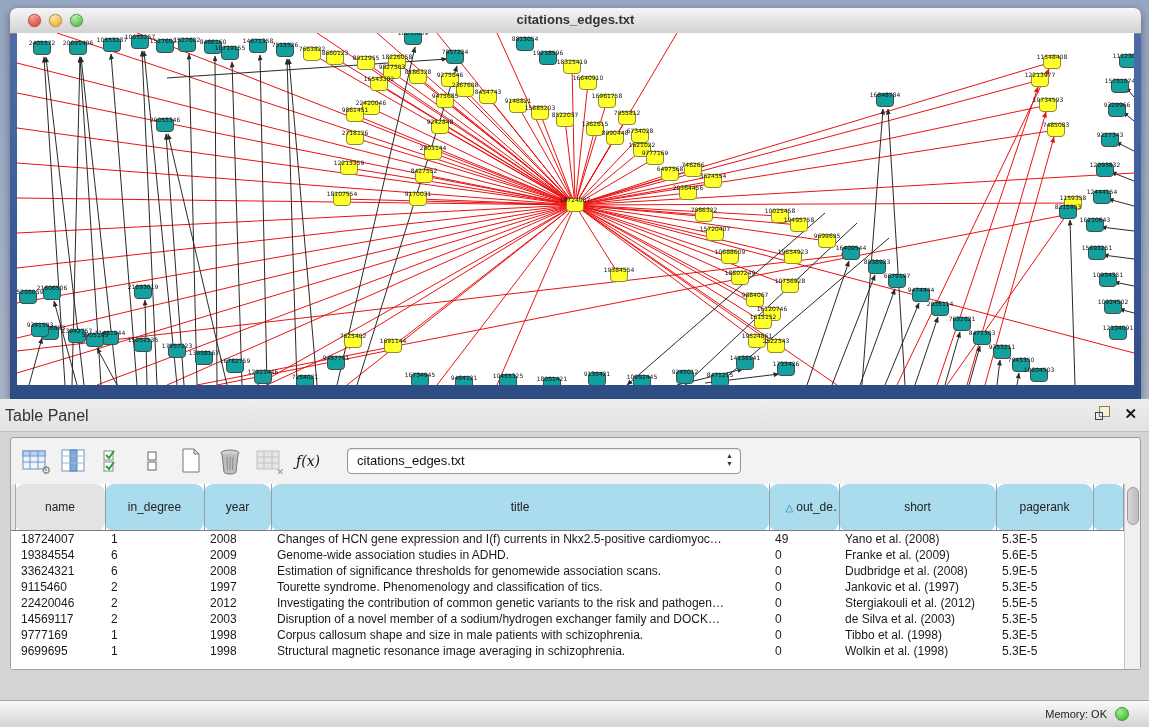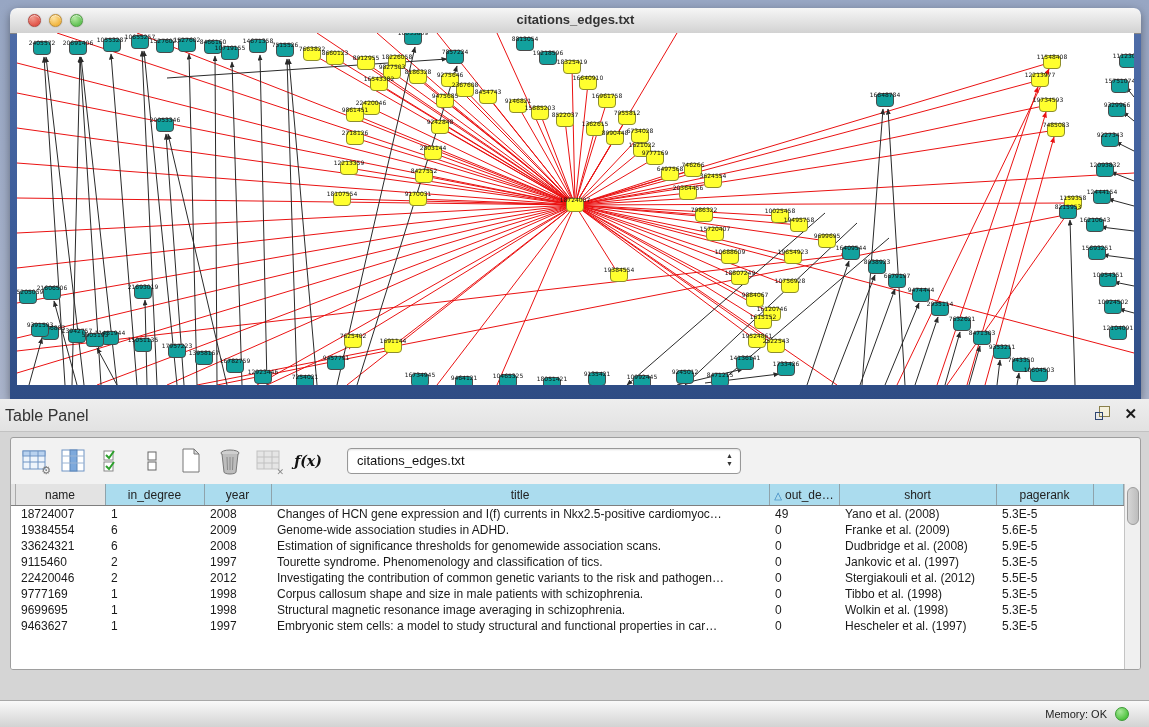--- a/index.html
+++ b/index.html
@@ -35,29 +35,29 @@
   .tp-title{position:absolute;left:5px;top:8px;font-size:16px;color:#333;}
   .tp-icons{position:absolute;right:12px;top:7px;display:flex;gap:14px;align-items:center;}
   .float-ic{position:relative;width:15px;height:15px;}
   .float-ic .sq1{position:absolute;left:4px;top:0;width:9px;height:9px;border:1px solid #8a7f4a;background:#f4f0dc;}
   .float-ic .sq2{position:absolute;left:0;top:6px;width:6px;height:6px;border:1px solid #2d4570;}
   .close-ic{font-size:15px;font-weight:700;color:#1a1a1a;line-height:15px;}
   .inner{position:absolute;left:10px;top:38px;width:1131px;height:233px;background:#f2f2f2;
          border:1px solid #9e9e9e;border-radius:3px;box-sizing:border-box;overflow:hidden;}
   .toolbar{position:absolute;left:0;top:0;right:0;height:46px;display:flex;align-items:center;padding-left:10px;gap:11px;}
   .tbtn{width:28px;height:28px;display:flex;align-items:center;justify-content:center;position:relative;}
-  .fx{font-family:"DejaVu Serif",serif;font-style:italic;font-weight:700;font-size:14px;color:#111;}
+  .fx{font-family:"DejaVu Serif",serif;font-style:italic;font-weight:400;font-size:14px;color:#111;}
   .combo{position:relative;margin-left:14px;width:392px;height:24px;background:#fff;border:1px solid #989898;
          border-radius:4px;box-shadow:inset 0 1px 2px rgba(0,0,0,.12);}
   .combo-text{position:absolute;left:9px;top:4px;font-size:13px;color:#111;}
   .combo-arrows{position:absolute;right:7px;top:3px;display:flex;flex-direction:column;line-height:8px;font-size:7px;color:#333;}
   .tablewrap{position:absolute;left:0;top:46px;right:16px;bottom:0;background:#fff;overflow:hidden;}
   table{border-collapse:collapse;table-layout:fixed;width:100%;}
-  th{height:21px;background:#abdcee;font-size:12px;font-weight:400;color:#222;
-     border-right:1px solid #8fa3ab;border-bottom:1px solid #7e7e7e;padding:0;overflow:hidden;white-space:nowrap;}
+  th{height:14px;background:#abdcee;font-size:12px;font-weight:400;color:#222;
+     border-right:1px solid #8fa3ab;border-bottom:1px solid #7e7e7e;padding:16px;overflow:hidden;white-space:nowrap;border-radius:9px;}
   th.gutter{background:#e3e3e3;border-right:1px solid #aaa;}
   th.graycol{background:#e3e3e3;}
   th .sortmark{color:#2b7bb9;font-size:10px;margin-right:3px;}
   td{height:16px;font-size:12px;color:#1a1a1a;padding:0 0 0 6px;overflow:hidden;white-space:nowrap;text-overflow:clip;background:#fff;}
   .vscroll{position:absolute;top:46px;right:0;width:16px;bottom:0;background:#f0f0f0;border-left:1px solid #c4c4c4;box-sizing:border-box;}
   .vthumb{position:absolute;left:2px;top:3px;width:10px;height:36px;background:linear-gradient(90deg,#d6d6d6,#bdbdbd);
           border:1px solid #9b9b9b;border-radius:6px;}
   
   .statusbar{position:absolute;left:0;top:700px;width:1149px;height:27px;
              background:linear-gradient(180deg,#fafafa,#d3d3d3);border-top:1px solid #a8a8a8;box-sizing:border-box;padding-left:6px;}
@@ -646,48 +646,48 @@
               <td>2</td>
               <td>2012</td>
               <td>Investigating the contribution of common genetic variants to the risk and pathogen…</td>
               <td>0</td>
               <td>Stergiakouli et al. (2012)</td>
               <td>5.5E-5</td>
               <td></td>
             </tr>
             <tr>
               <td style="padding: 0px;"></td>
+              <td>14569117</td>
+              <td>2</td>
+              <td>2003</td>
+              <td>Disruption of a novel member of a sodium/hydrogen exchanger family and DOCK…</td>
+              <td>0</td>
+              <td>de Silva et al. (2003)</td>
+              <td>5.3E-5</td>
+              <td></td>
+            </tr>
+            <tr>
+              <td style="padding: 0px;"></td>
               <td>9777169</td>
               <td>1</td>
               <td>1998</td>
               <td>Corpus callosum shape and size in male patients with schizophrenia.</td>
               <td>0</td>
               <td>Tibbo et al. (1998)</td>
               <td>5.3E-5</td>
               <td></td>
             </tr>
             <tr>
               <td style="padding: 0px;"></td>
               <td>9699695</td>
               <td>1</td>
               <td>1998</td>
               <td>Structural magnetic resonance image averaging in schizophrenia.</td>
               <td>0</td>
               <td>Wolkin et al. (1998)</td>
-              <td>5.3E-5</td>
-              <td></td>
-            </tr>
-            <tr>
-              <td style="padding: 0px;"></td>
-              <td>9463627</td>
-              <td>1</td>
-              <td>1997</td>
-              <td>Embryonic stem cells: a model to study structural and functional properties in car…</td>
-              <td>0</td>
-              <td>Hescheler et al. (1997)</td>
               <td>5.3E-5</td>
               <td></td>
             </tr>
           </tbody>
       </table>
     </div>
     <div class="vscroll">
       <div class="vthumb"></div>
     </div>
 

